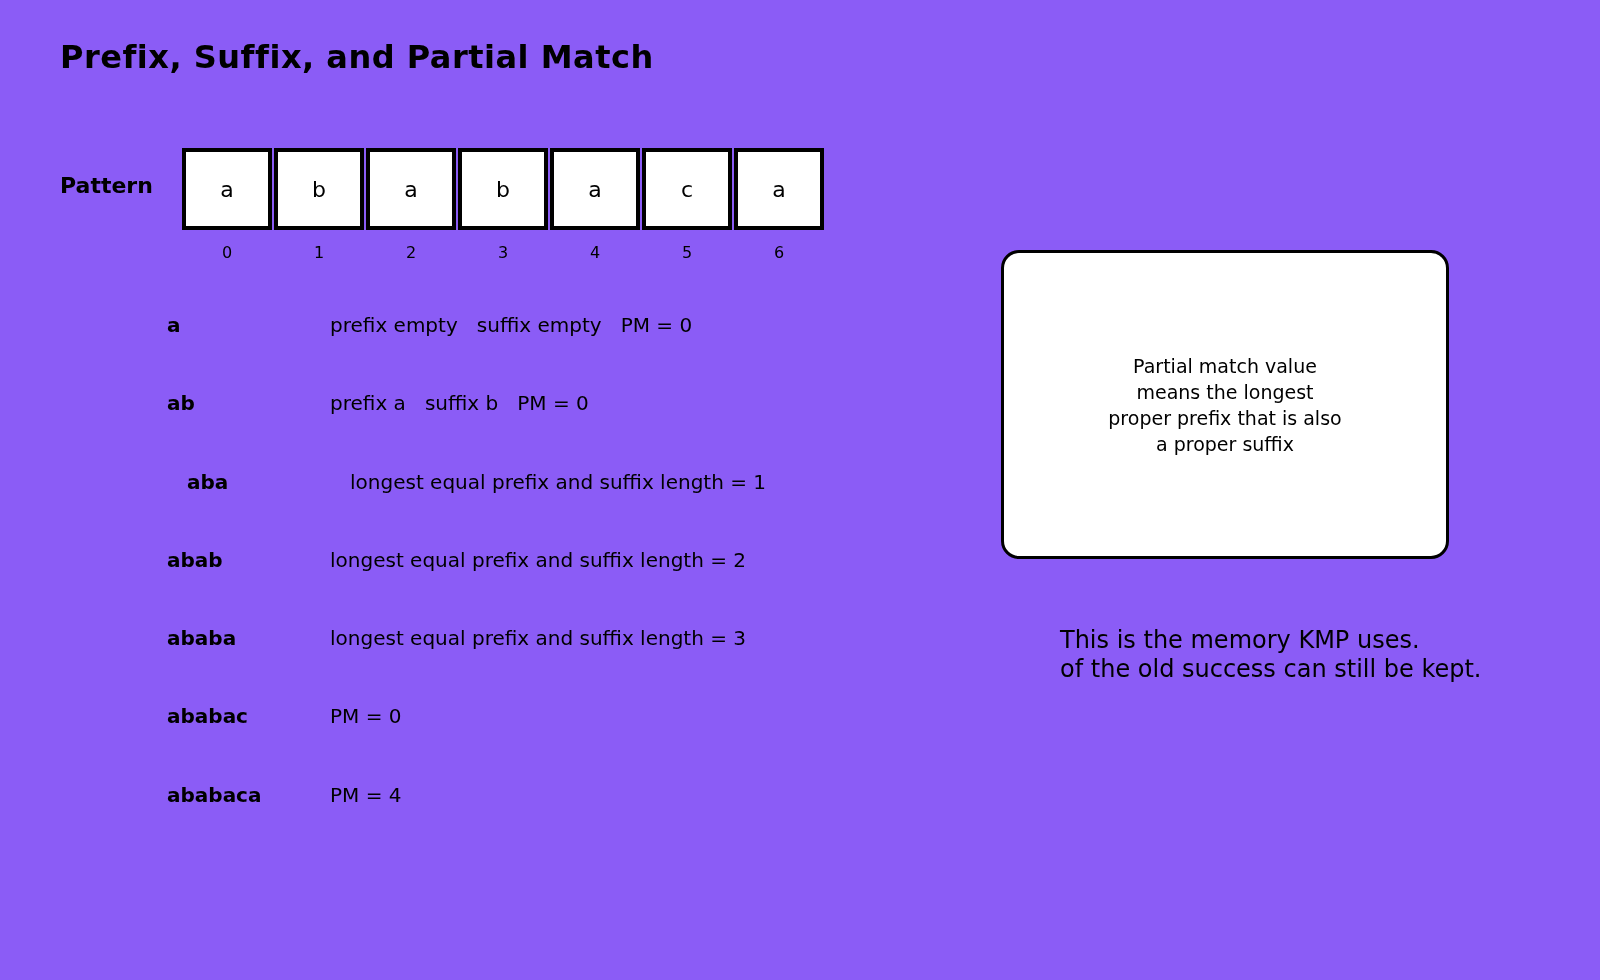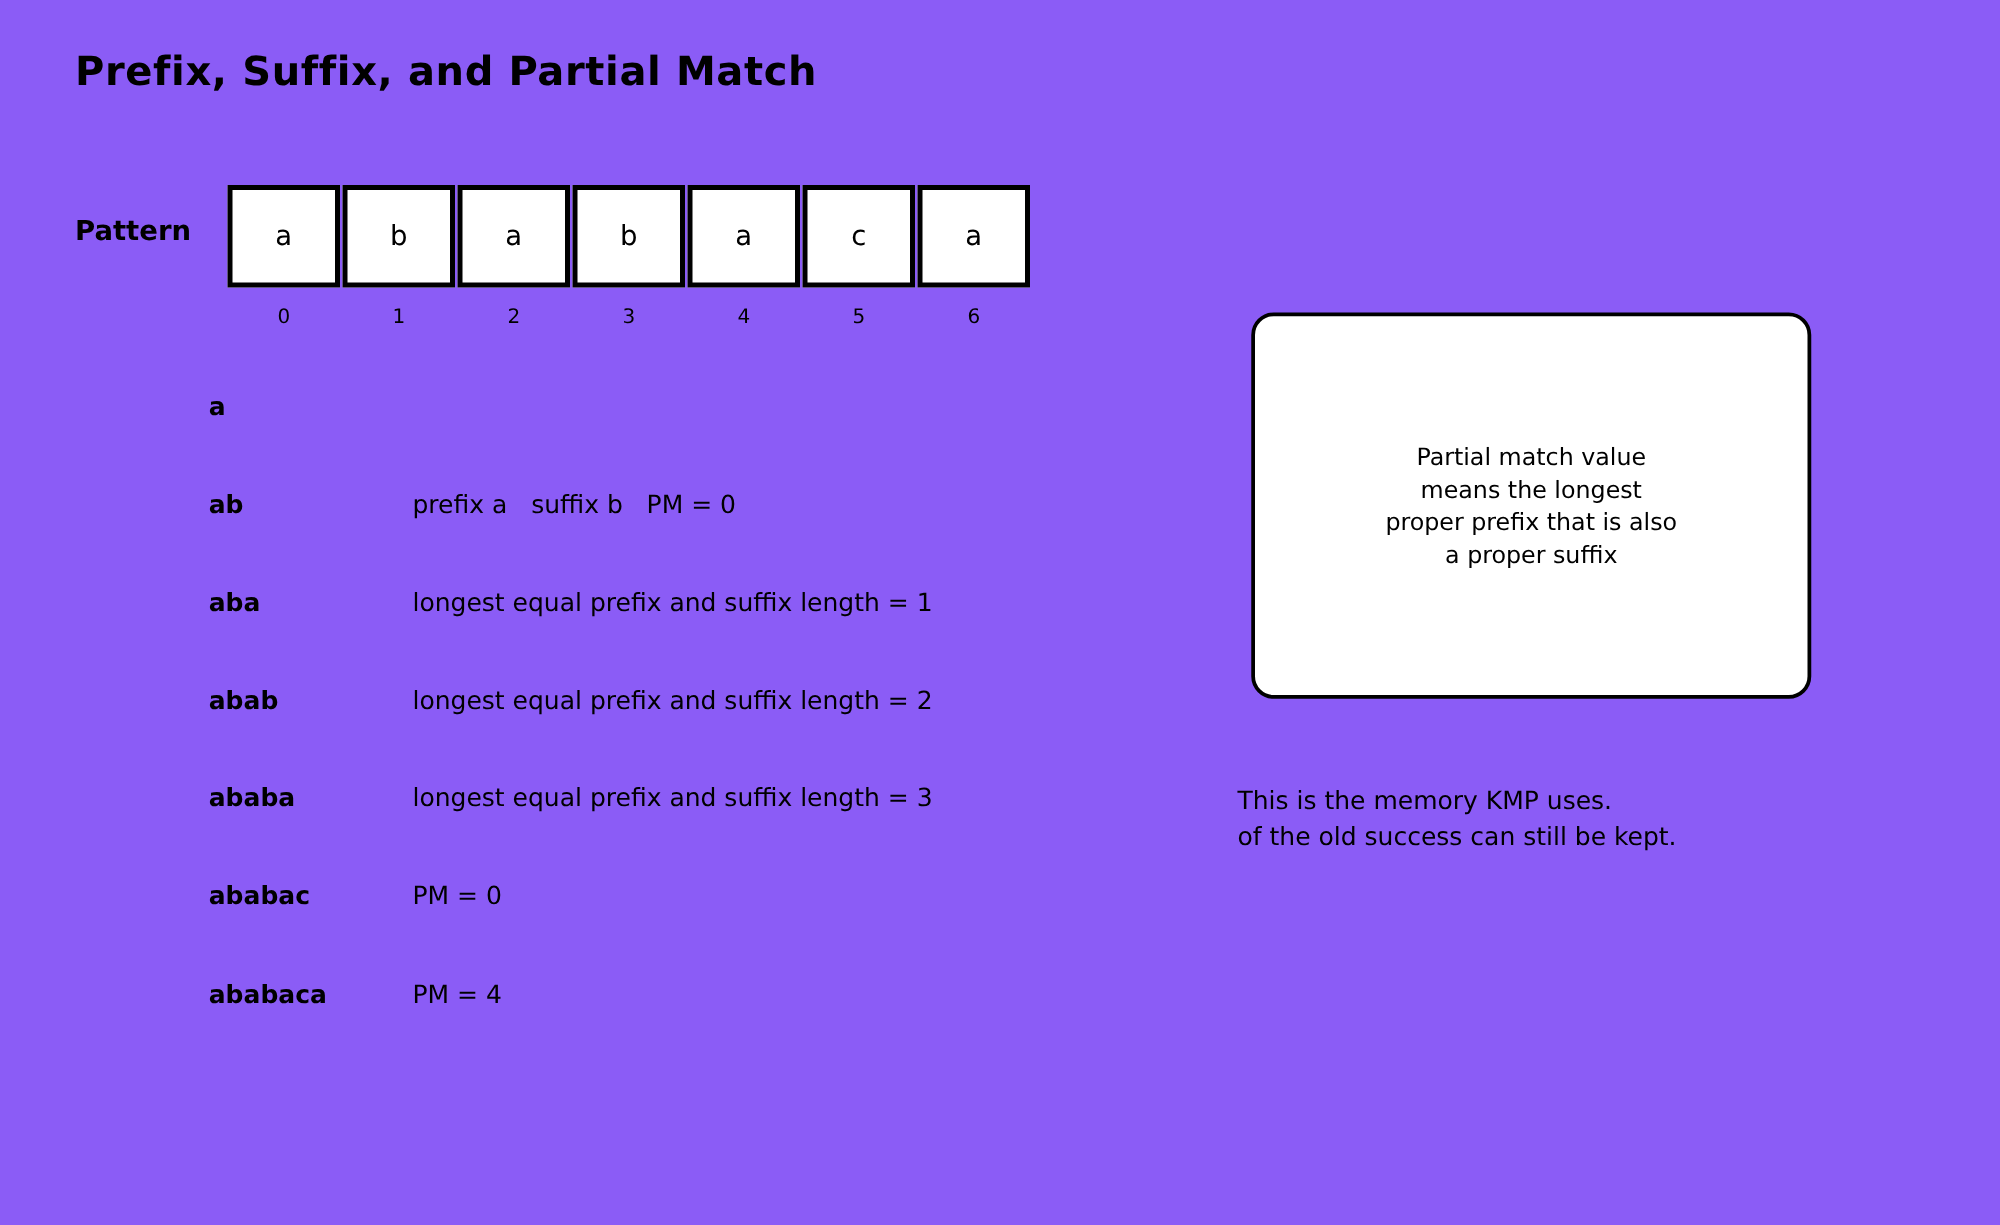--- a/index.html
+++ b/index.html
@@ -70,21 +70,21 @@
     font-size: 20px;
     white-space: pre;
   }
   .prefix-row .prefix-label {
     font-weight: bold;
     width: 163px;
     flex: 0 0 163px;
   }
   .row-0 { top: 313px; }
   .row-1 { top: 391px; }
-  .row-2 { top: 470px; }
+  .row-2 { top: 470px; margin-left: 20px; }
   .row-3 { top: 548px; }
   .row-4 { top: 626px; }
   .row-5 { top: 704px; }
   .row-6 { top: 783px; align-items: flex-end; }
   .note-box {
     position: absolute;
     left: 1001px;
     top: 250px;
     width: 448px;
     height: 309px;
@@ -95,23 +95,23 @@
     display: flex;
     flex-direction: column;
     align-items: center;
     justify-content: center;
     text-align: center;
     font-size: 19px;
     line-height: 26px;
   }
   .memory-note {
     position: absolute;
-    left: 990px;
+    left: 1060px;
     top: 626px;
-    font-size: 20px;
+    font-size: 24px;
     line-height: 29px;
     white-space: nowrap;
   }
 </style>
 </head>
 <body>
 
 <div class="canvas">
 
   <div class="title">Prefix, Suffix, and Partial Match</div>
@@ -133,20 +133,21 @@
     <div class="index-cell">1</div>
     <div class="index-cell">2</div>
     <div class="index-cell">3</div>
     <div class="index-cell">4</div>
     <div class="index-cell">5</div>
     <div class="index-cell">6</div>
   </div>
 
   <div class="prefix-row row-0">
     <span class="prefix-label">a</span>
+    <span class="prefix-desc">prefix empty   suffix empty   PM = 0</span>
   </div>
   <div class="prefix-row row-1">
     <span class="prefix-label">ab</span>
     <span class="prefix-desc">prefix a   suffix b   PM = 0</span>
   </div>
   <div class="prefix-row row-2">
     <span class="prefix-label">aba</span>
     <span class="prefix-desc">longest equal prefix and suffix length = 1</span>
   </div>
   <div class="prefix-row row-3">

